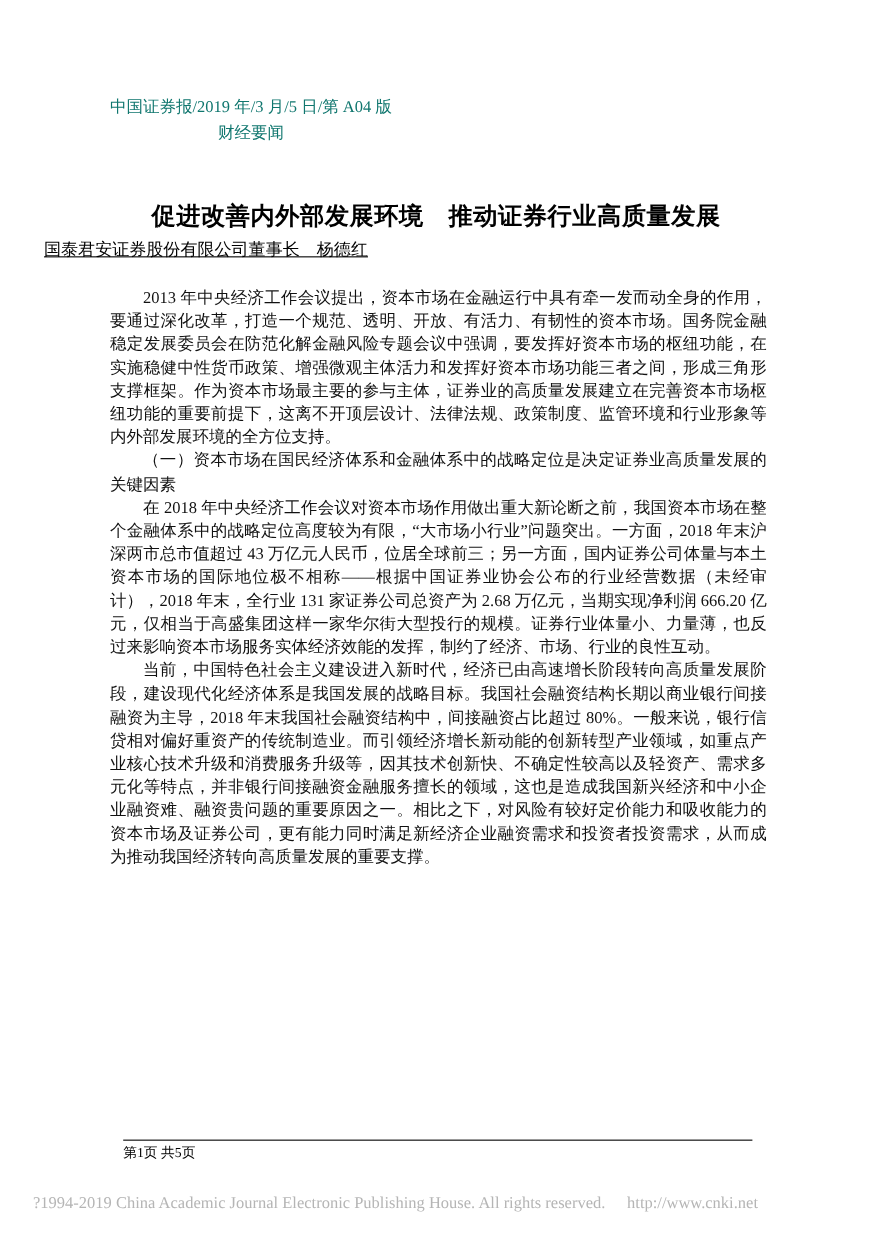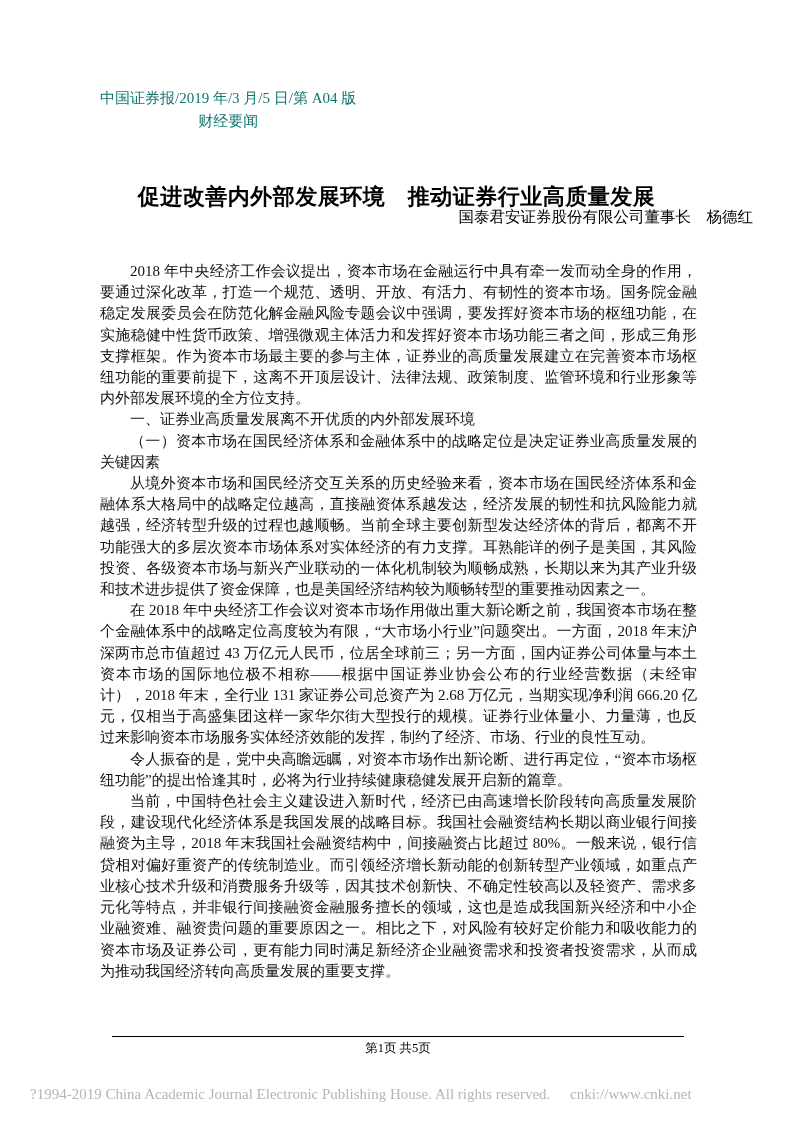--- a/index.html
+++ b/index.html
@@ -24,24 +24,25 @@
     left: 40px; right: 40px; top: 150px;
     text-align: center;
     font-size: 22px;
     font-weight: 700;
     letter-spacing: 0.5px;
     color: #000;
     margin-top: 32px;
   }
   .byline {
     position: absolute;
-    left: 40px; right: 40px; top: 207px;
-    text-align: right;
+    left: 40px; right: 40px; top: 217px;
+    text-align: left;
     font-size: 15.5px;
     color: #000;
+    text-decoration: underline;
   }
   .article {
     position: absolute;
     left: 100px; top: 261px;
     width: 597px;
     font-size: 15px;
     line-height: 21.2px;
     text-align: justify;
     color: #111;
   }
@@ -50,21 +51,21 @@
     position: absolute;
     left: 112px; top: 1036px;
     width: 572px;
     border-top: 1px solid #000;
     height: 0;
   }
   .page-indicator {
     position: absolute;
     left: 112px; top: 1040px;
     width: 572px;
-    text-align: center;
+    text-align: left;
     font-size: 12.5px;
     color: #000;
     font-family: "Liberation Serif", "DejaVu Serif", serif;
   }
   .copyright {
     position: absolute;
     left: 30px; top: 1086px;
     font-size: 15px;
     color: #b5b5b5;
     white-space: nowrap;
@@ -77,29 +78,26 @@
 <div class="meta">
   <div>中国证券报/2019 年/3 月/5 日/第 A04 版</div>
   <div>财经要闻</div>
 </div>
 
 <div class="title">促进改善内外部发展环境　推动证券行业高质量发展</div>
 
 <div class="byline">国泰君安证券股份有限公司董事长　杨德红</div>
 
 <div class="article">
-  <p>2018 年中央经济工作会议提出，资本市场在金融运行中具有牵一发而动全身的作用，要通过深化改革，打造一个规范、透明、开放、有活力、有韧性的资本市场。国务院金融稳定发展委员会在防范化解金融风险专题会议中强调，要发挥好资本市场的枢纽功能，在实施稳健中性货币政策、增强微观主体活力和发挥好资本市场功能三者之间，形成三角形支撑框架。作为资本市场最主要的参与主体，证券业的高质量发展建立在完善资本市场枢纽功能的重要前提下，这离不开顶层设计、法律法规、政策制度、监管环境和行业形象等内外部发展环境的全方位支持。</p>
-  <p>一、证券业高质量发展离不开优质的内外部发展环境</p>
+  <p>2013 年中央经济工作会议提出，资本市场在金融运行中具有牵一发而动全身的作用，要通过深化改革，打造一个规范、透明、开放、有活力、有韧性的资本市场。国务院金融稳定发展委员会在防范化解金融风险专题会议中强调，要发挥好资本市场的枢纽功能，在实施稳健中性货币政策、增强微观主体活力和发挥好资本市场功能三者之间，形成三角形支撑框架。作为资本市场最主要的参与主体，证券业的高质量发展建立在完善资本市场枢纽功能的重要前提下，这离不开顶层设计、法律法规、政策制度、监管环境和行业形象等内外部发展环境的全方位支持。</p>
   <p>（一）资本市场在国民经济体系和金融体系中的战略定位是决定证券业高质量发展的关键因素</p>
-  <p>从境外资本市场和国民经济交互关系的历史经验来看，资本市场在国民经济体系和金融体系大格局中的战略定位越高，直接融资体系越发达，经济发展的韧性和抗风险能力就越强，经济转型升级的过程也越顺畅。当前全球主要创新型发达经济体的背后，都离不开功能强大的多层次资本市场体系对实体经济的有力支撑。耳熟能详的例子是美国，其风险投资、各级资本市场与新兴产业联动的一体化机制较为顺畅成熟，长期以来为其产业升级和技术进步提供了资金保障，也是美国经济结构较为顺畅转型的重要推动因素之一。</p>
   <p>在 2018 年中央经济工作会议对资本市场作用做出重大新论断之前，我国资本市场在整个金融体系中的战略定位高度较为有限，“大市场小行业”问题突出。一方面，2018 年末沪深两市总市值超过 43 万亿元人民币，位居全球前三；另一方面，国内证券公司体量与本土资本市场的国际地位极不相称——根据中国证券业协会公布的行业经营数据（未经审计），2018 年末，全行业 131 家证券公司总资产为 2.68 万亿元，当期实现净利润 666.20 亿元，仅相当于高盛集团这样一家华尔街大型投行的规模。证券行业体量小、力量薄，也反过来影响资本市场服务实体经济效能的发挥，制约了经济、市场、行业的良性互动。</p>
-  <p>令人振奋的是，党中央高瞻远瞩，对资本市场作出新论断、进行再定位，“资本市场枢纽功能”的提出恰逢其时，必将为行业持续健康稳健发展开启新的篇章。</p>
   <p>当前，中国特色社会主义建设进入新时代，经济已由高速增长阶段转向高质量发展阶段，建设现代化经济体系是我国发展的战略目标。我国社会融资结构长期以商业银行间接融资为主导，2018 年末我国社会融资结构中，间接融资占比超过 80%。一般来说，银行信贷相对偏好重资产的传统制造业。而引领经济增长新动能的创新转型产业领域，如重点产业核心技术升级和消费服务升级等，因其技术创新快、不确定性较高以及轻资产、需求多元化等特点，并非银行间接融资金融服务擅长的领域，这也是造成我国新兴经济和中小企业融资难、融资贵问题的重要原因之一。相比之下，对风险有较好定价能力和吸收能力的资本市场及证券公司，更有能力同时满足新经济企业融资需求和投资者投资需求，从而成为推动我国经济转向高质量发展的重要支撑。</p>
 </div>
 
 <div class="footer-rule"></div>
 
 <div class="page-indicator">第1页 共5页</div>
 
 <div class="copyright">
   <span>?1994-2019 China Academic Journal Electronic Publishing House. All rights reserved.</span>
-  <span class="url">cnki://www.cnki.net</span>
+  <span class="url">http://www.cnki.net</span>
 </div>
 
 </body></html>

